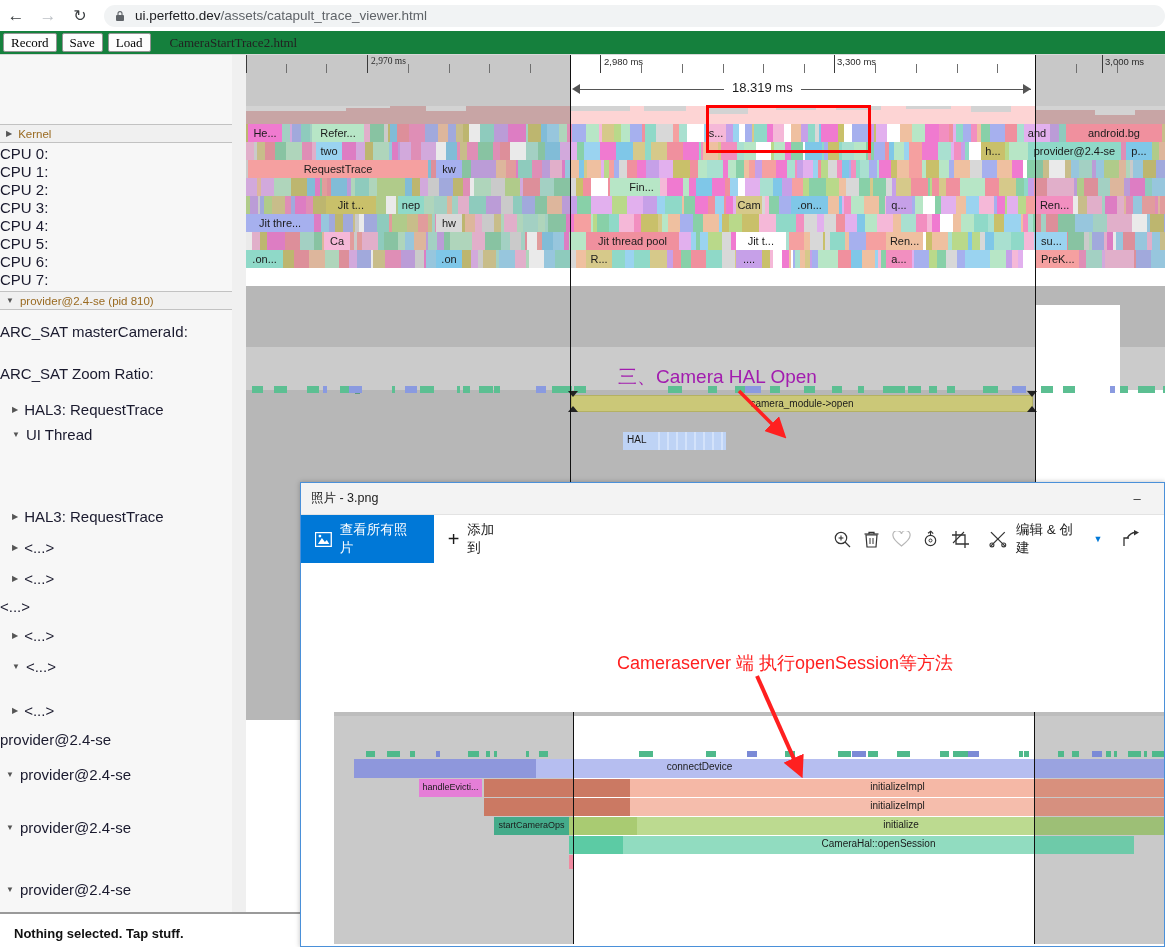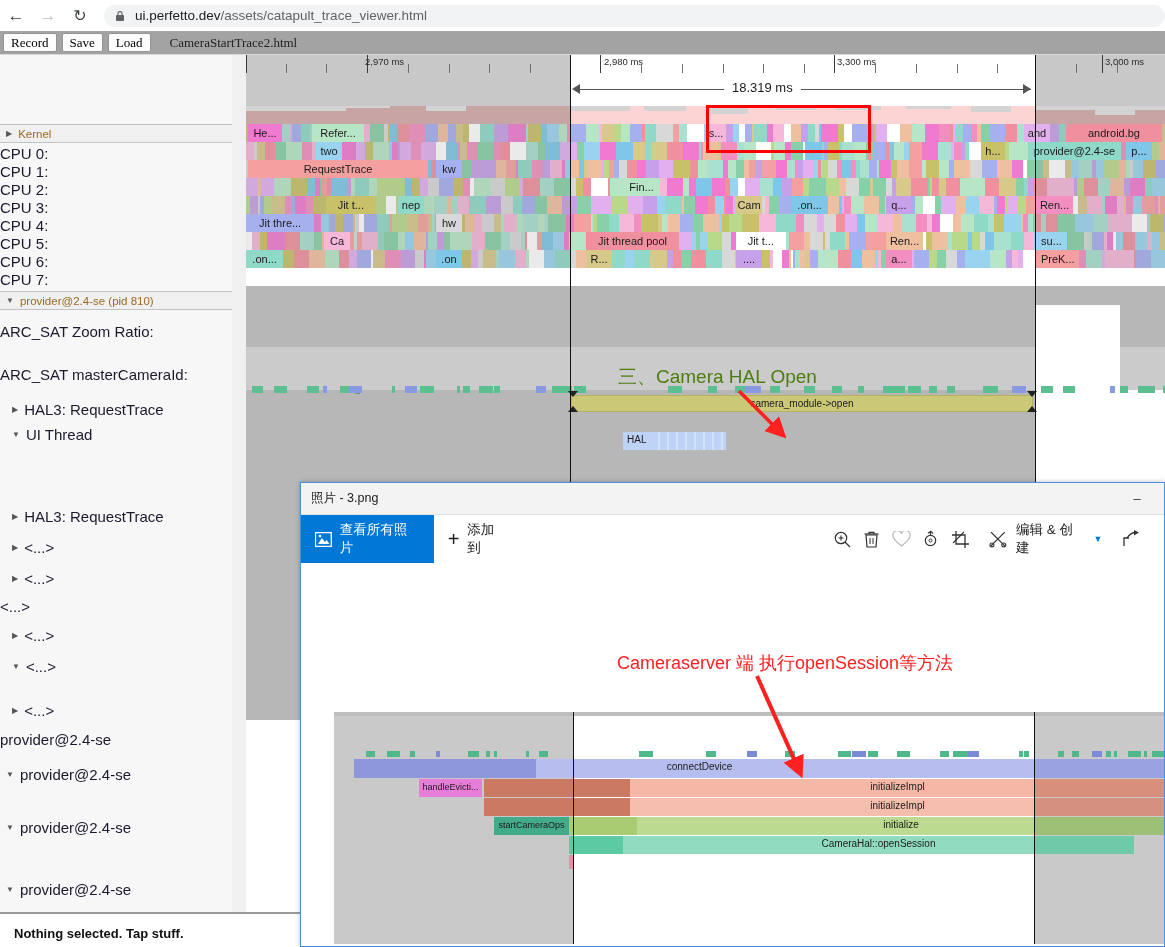--- a/index.html
+++ b/index.html
@@ -28,21 +28,21 @@
     margin-left: 8px; height: 22px; flex: 1; display: flex; align-items: center;
     background: #f1f3f4; border-radius: 12px; padding: 0 10px;
   }
   .lock-ico { width: 12px; height: 12px; margin-right: 9px; flex: none; }
   .url-text { font-size: 13.5px; color: #5f6368; white-space: nowrap; }
   .url-text b { color: #202124; font-weight: 400; }
 
   
   .cat-toolbar {
     position: absolute; left: 0; top: 31px; width: 1165px; height: 24px;
-    background: #a3a3a3; display: flex; align-items: center; padding-left: 3px;
+    background: #15803d; display: flex; align-items: center; padding-left: 3px;
     border-bottom: 1px solid #d8d8d8;
   }
   .cat-btn {
     font-family: "Liberation Serif", serif;
     font-size: 13px; color: #000; background: #fdfdfd;
     border: 1px solid #949494; border-radius: 2px;
     padding: 1px 7px; margin-right: 5px; height: 19px; line-height: 15px;
   }
   .cat-file { font-family: "Liberation Serif", serif; font-size: 13px; color: #222; margin-left: 14px; }
 
@@ -104,21 +104,21 @@
   
   .trackbg { position: absolute; left: 0; width: 919px; }
   .shade-a { background: #b7b7b7; }
   .shade-b { background: #cbcbcb; }
   .shade-c { background: #ffffff; }
 
   .slice { position: absolute; overflow: hidden; white-space: nowrap;
            font-size: 10px; color: #1b1b1b; text-align: center; line-height: 16px; }
 
   
-  .anno-text { position: absolute; color: #4d7c0f; font-size: 19px; z-index: 60; white-space: nowrap; }
+  .anno-text { position: absolute; color: #a21caf; font-size: 19px; z-index: 60; white-space: nowrap; }
   .anno-text2 { position: absolute; color: #ff2020; font-size: 18px; z-index: 60; white-space: nowrap; }
 
   
   .photos-win {
     position: absolute; left: 300px; top: 482px; width: 865px; height: 465px;
     background: #ffffff; border: 1px solid #4a90d9; z-index: 100;
     box-shadow: 0 0 5px rgba(0,0,0,0.25);
   }
   .photos-title {
     height: 32px; background: #f3f3f3; display: flex; align-items: center;
@@ -208,25 +208,25 @@
         <div class="cpu-row">
             <span>CPU 7:</span>
           </div>
       </div>
 
       <div class="grp-row" style="margin-top:3px">
         <span class="caret">▼</span>
         <span>provider@2.4-se (pid 810)</span>
       </div>
 
+      <div class="name-row" style="height:42px;padding-left:0px">
+        <span class="lbl">ARC_SAT masterCameraId:</span>
+      </div>
       <div class="name-row" style="height:43px;padding-left:0px">
         <span class="lbl">ARC_SAT Zoom Ratio:</span>
-      </div>
-      <div class="name-row" style="height:42px;padding-left:0px">
-        <span class="lbl">ARC_SAT masterCameraId:</span>
       </div>
 
       <div class="name-row" style="height:28px;padding-left:12px">
         <span class="caret">▶</span>
         <span class="lbl">HAL3: RequestTrace</span>
       </div>
       <div class="name-row" style="height:22px;padding-left:12px">
         <span class="caret">▼</span>
         <span class="lbl">UI Thread</span>
       </div>
@@ -285,21 +285,21 @@
     </div>
 
     <div class="canvas-area">
 
       <div class="ruler">
         <div class="seg-light" style="left:324px;width:465px;"></div>
         <div class="majortick" style="left:0px;"></div>
         <div class="tick" style="left:40px;"></div>
         <div class="tick" style="left:80px;"></div>
         <div class="majortick" style="left:121px;"></div>
-        <div class="tlabel" style="left:116px;">2,970 ms</div>
+        <div class="tlabel" style="left:122px;font-family:Liberation Serif, serif;">2,970 ms</div>
         <div class="tick" style="left:162px;"></div>
         <div class="tick" style="left:203px;"></div>
         <div class="tick" style="left:243px;"></div>
         <div class="tick" style="left:284px;"></div>
         <div class="majortick" style="left:324px;"></div>
         <div class="tlabel" style="left:355px;">2,980 ms</div>
         <div class="majortick" style="left:354px;"></div>
         <div class="tick" style="left:395px;"></div>
         <div class="tick" style="left:436px;"></div>
         <div class="tick" style="left:477px;"></div>

